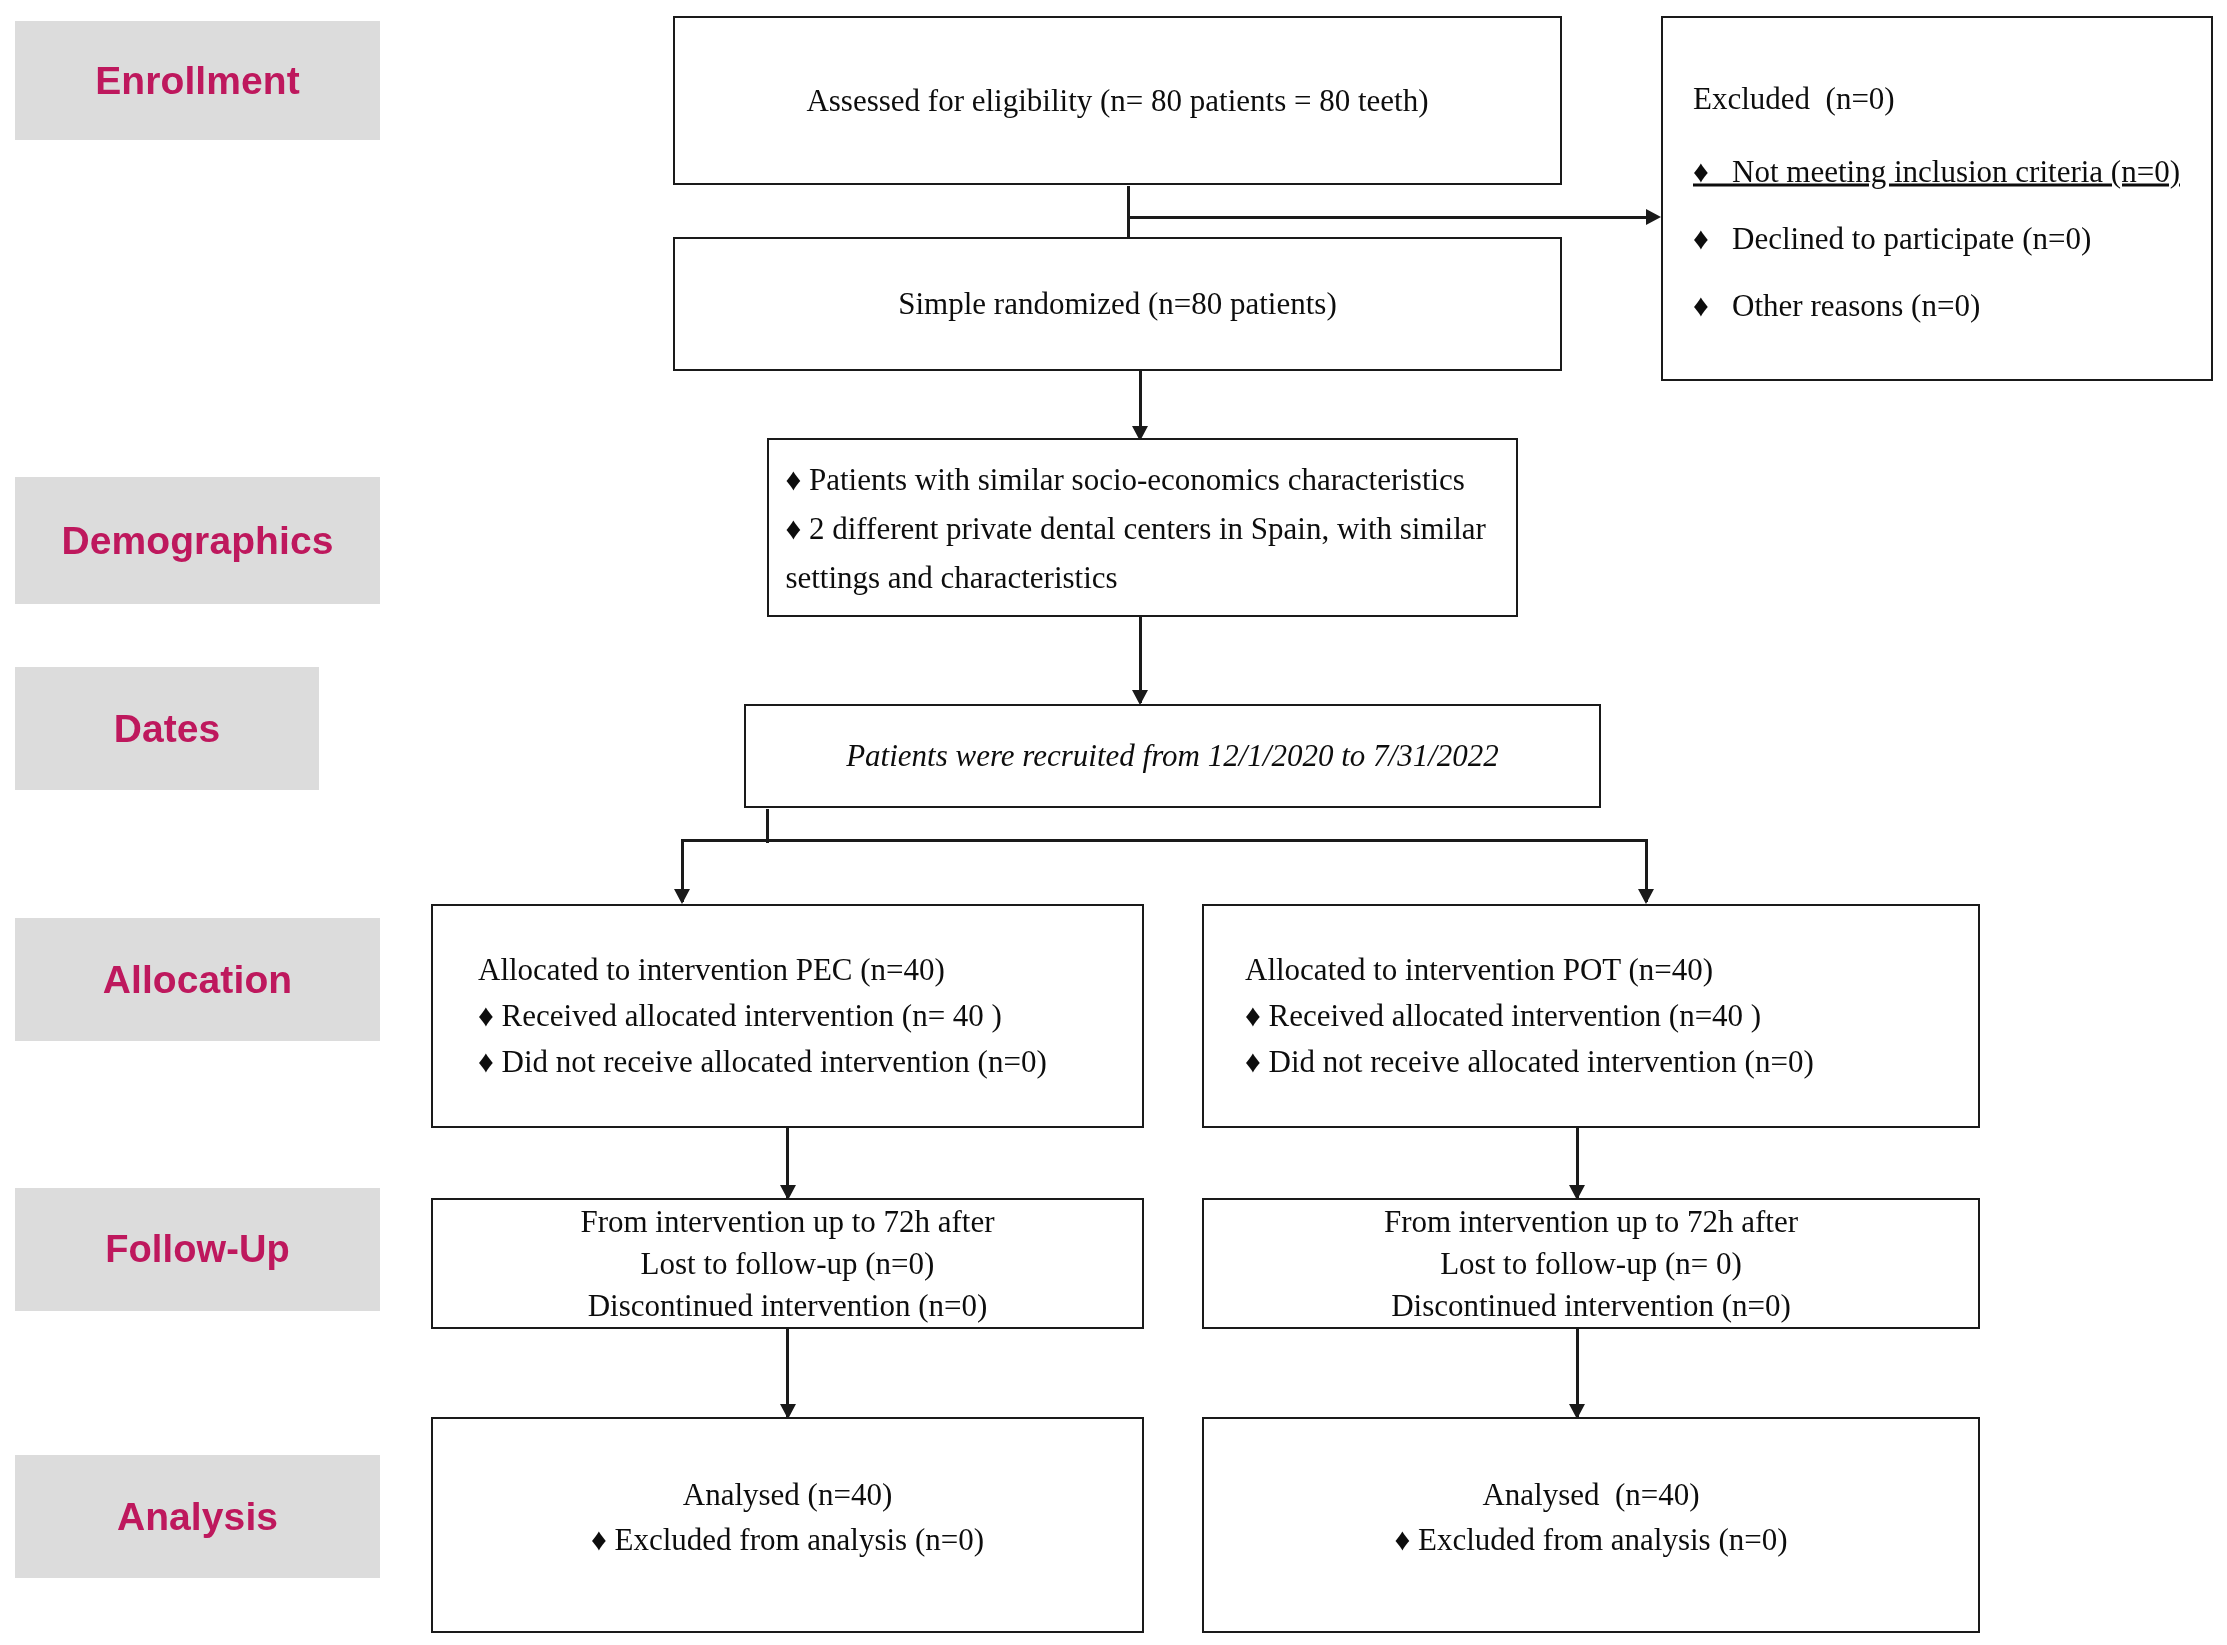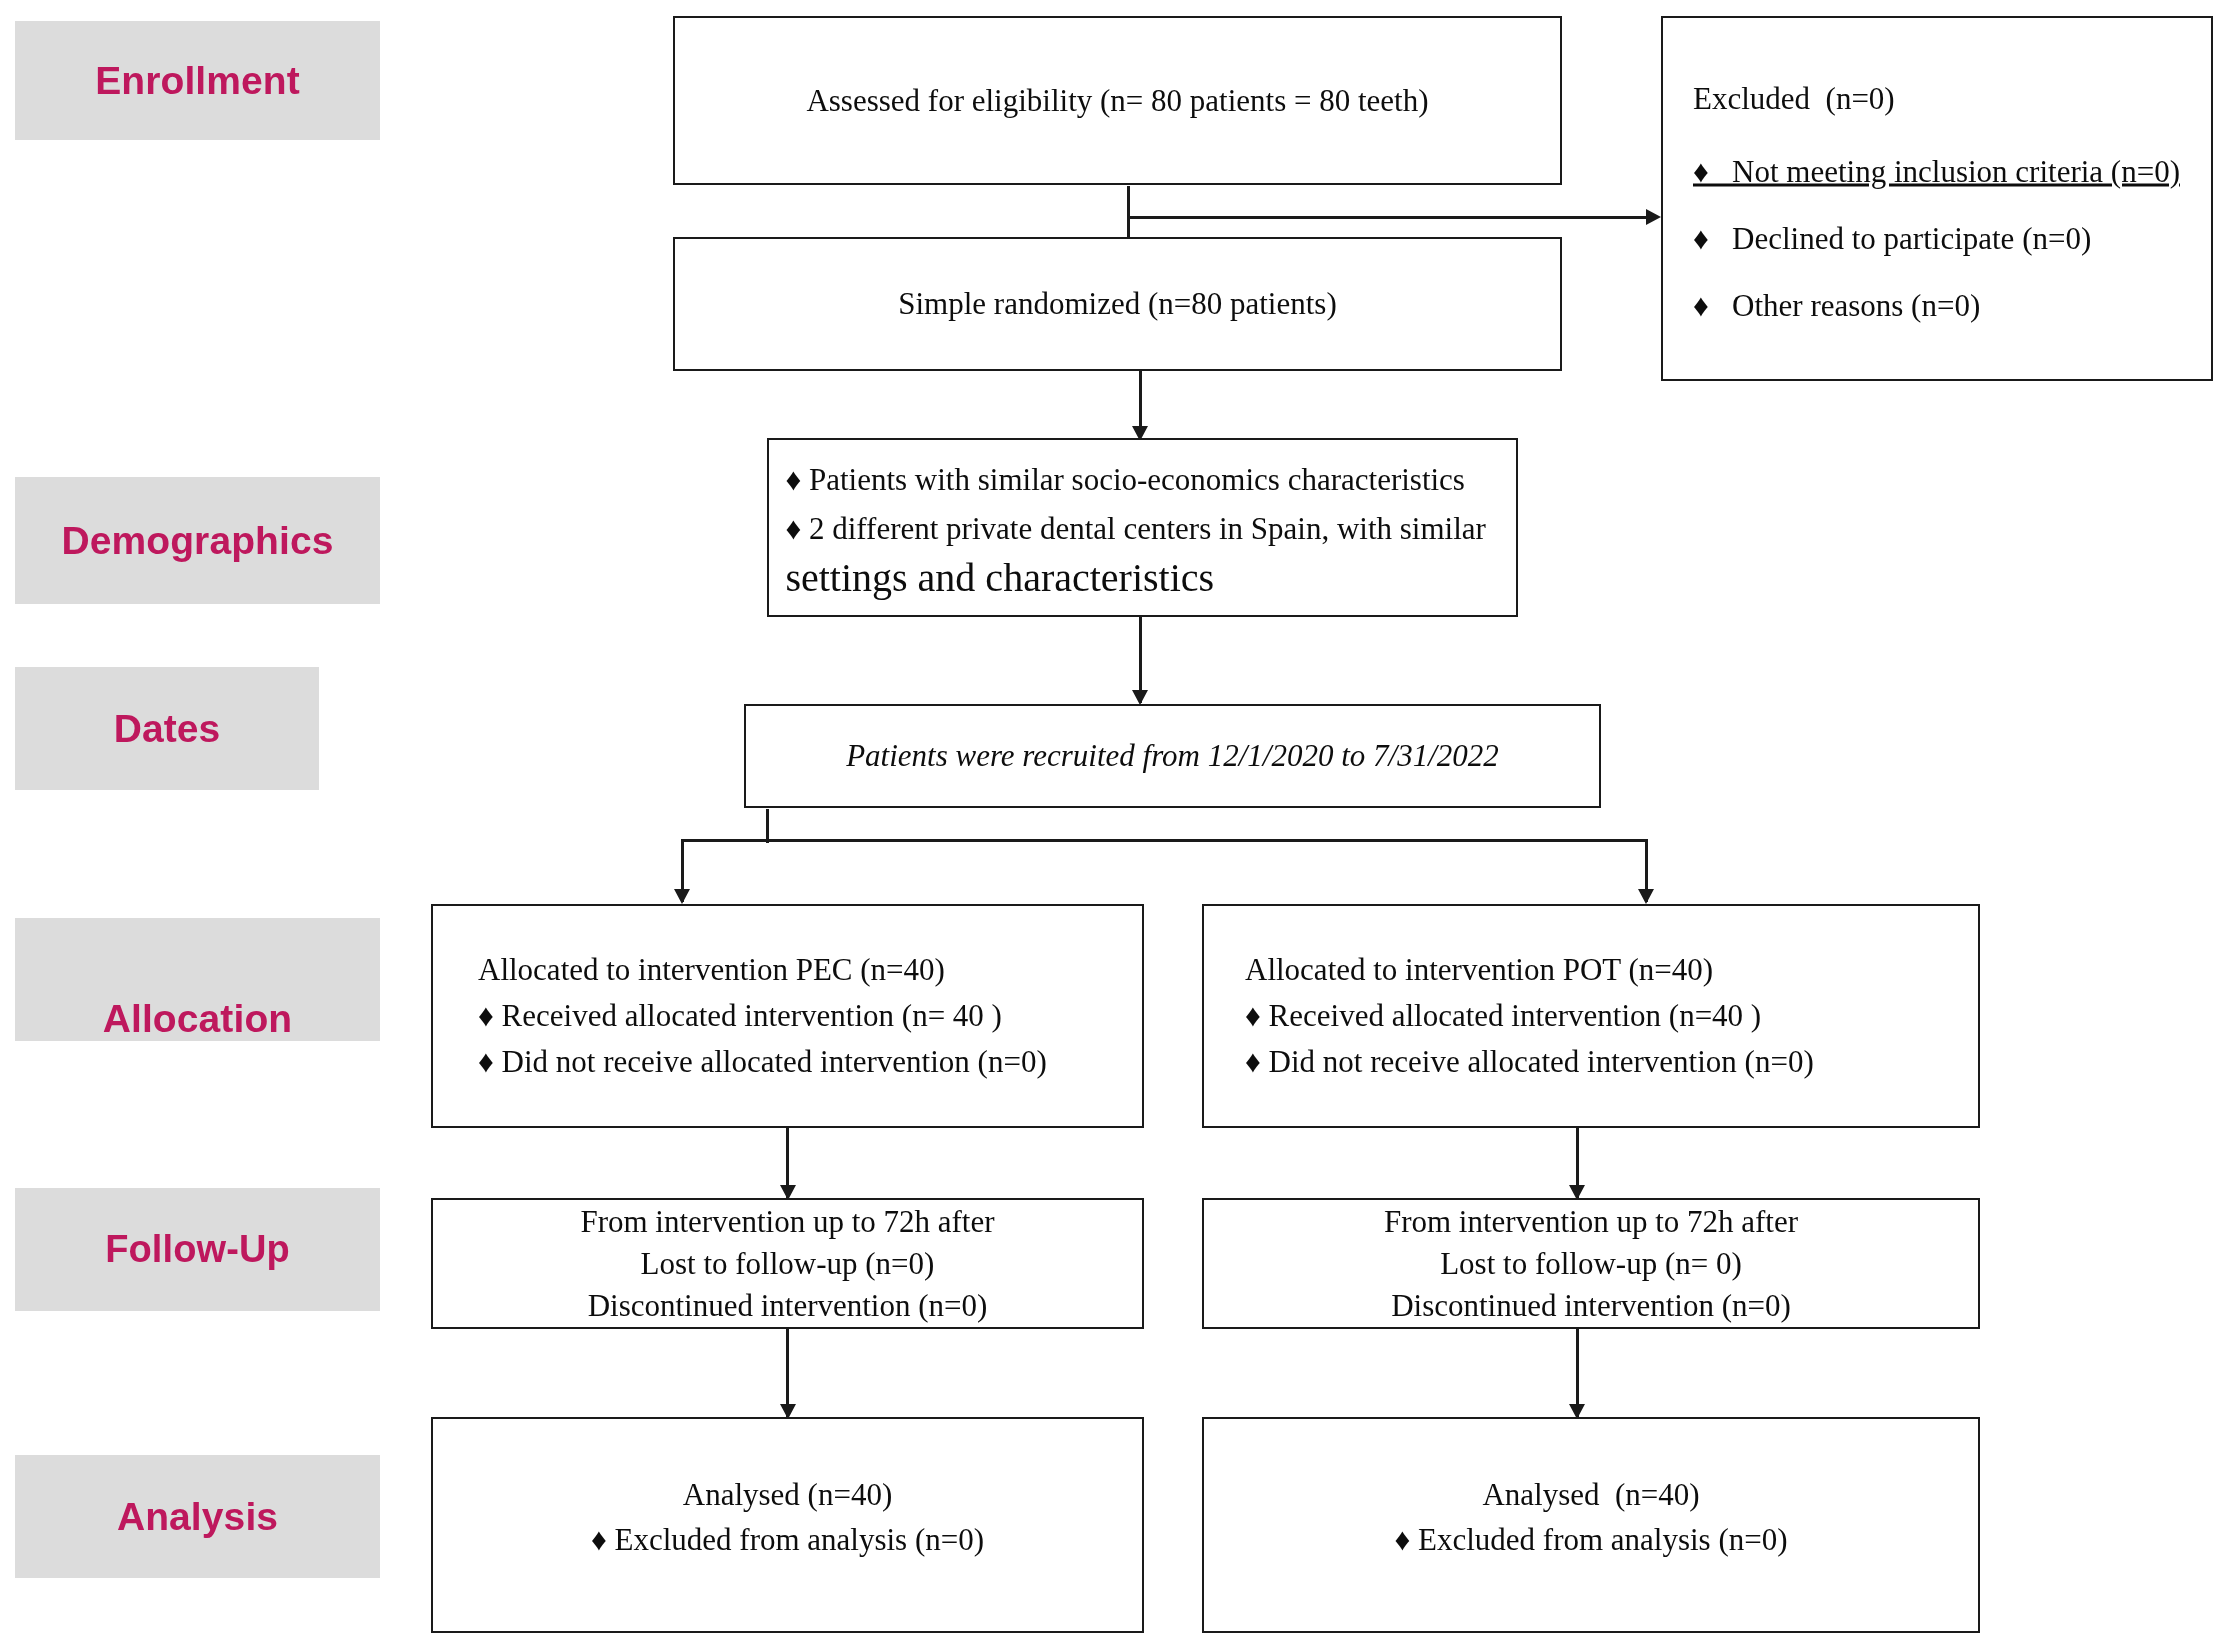--- a/index.html
+++ b/index.html
@@ -94,21 +94,21 @@
   </div>
 
   <div class="stage" style="left:15px; top:477px; width:365px; height:127px; font-size:39px;">
     <span>Demographics</span>
   </div>
 
   <div class="stage" style="left:15px; top:667px; width:304px; height:123px; font-size:39px;">
     <span>Dates</span>
   </div>
 
-  <div class="stage" style="left:15px; top:918px; width:365px; height:123px; font-size:39px;align-items:flex-end;">
+  <div class="stage" style="left:15px; top:918px; width:365px; height:123px; font-size:39px;">
     <span>Allocation</span>
   </div>
 
   <div class="stage" style="left:15px; top:1188px; width:365px; height:123px; font-size:38px;">
     <span>Follow-Up</span>
   </div>
 
   <div class="stage" style="left:15px; top:1455px; width:365px; height:123px; font-size:39px;">
     <span>Analysis</span>
   </div>
@@ -140,21 +140,21 @@
 
   <div class="vline" style="left:1127px; top:219px; width:3px; height:18px;"></div>
 
   <div class="vline" style="left:1139px; top:371px; width:3px; height:64px;"></div>
   <div class="arrow-down" style="left:1132px; top:426px;"></div>
 
   <div class="box leftalign" style="left:767px; top:438px; width:751px; height:179px;">
     <div class="inner" style="padding:0 16.4px;">
       <span class="line" style="font-size:31px; line-height:49px;">♦ Patients with similar socio-economics characteristics</span>
       <span class="line" style="font-size:31px; line-height:49px;">♦ 2 different private dental centers in Spain, with similar</span>
-      <span class="line" style="font-size:40px; line-height:49px;">settings and characteristics</span>
+      <span class="line" style="font-size:31px; line-height:49px;">settings and characteristics</span>
     </div>
   </div>
 
   <div class="vline" style="left:1139px; top:617px; width:3px; height:86px;"></div>
   <div class="arrow-down" style="left:1132px; top:690px;"></div>
 
   <div class="box center" style="left:744px; top:704px; width:857px; height:104px;font-style:italic;">
     <div class="inner">
       <span class="line" style="font-size:31px;">Patients were recruited from 12/1/2020 to 7/31/2022</span>
     </div>

